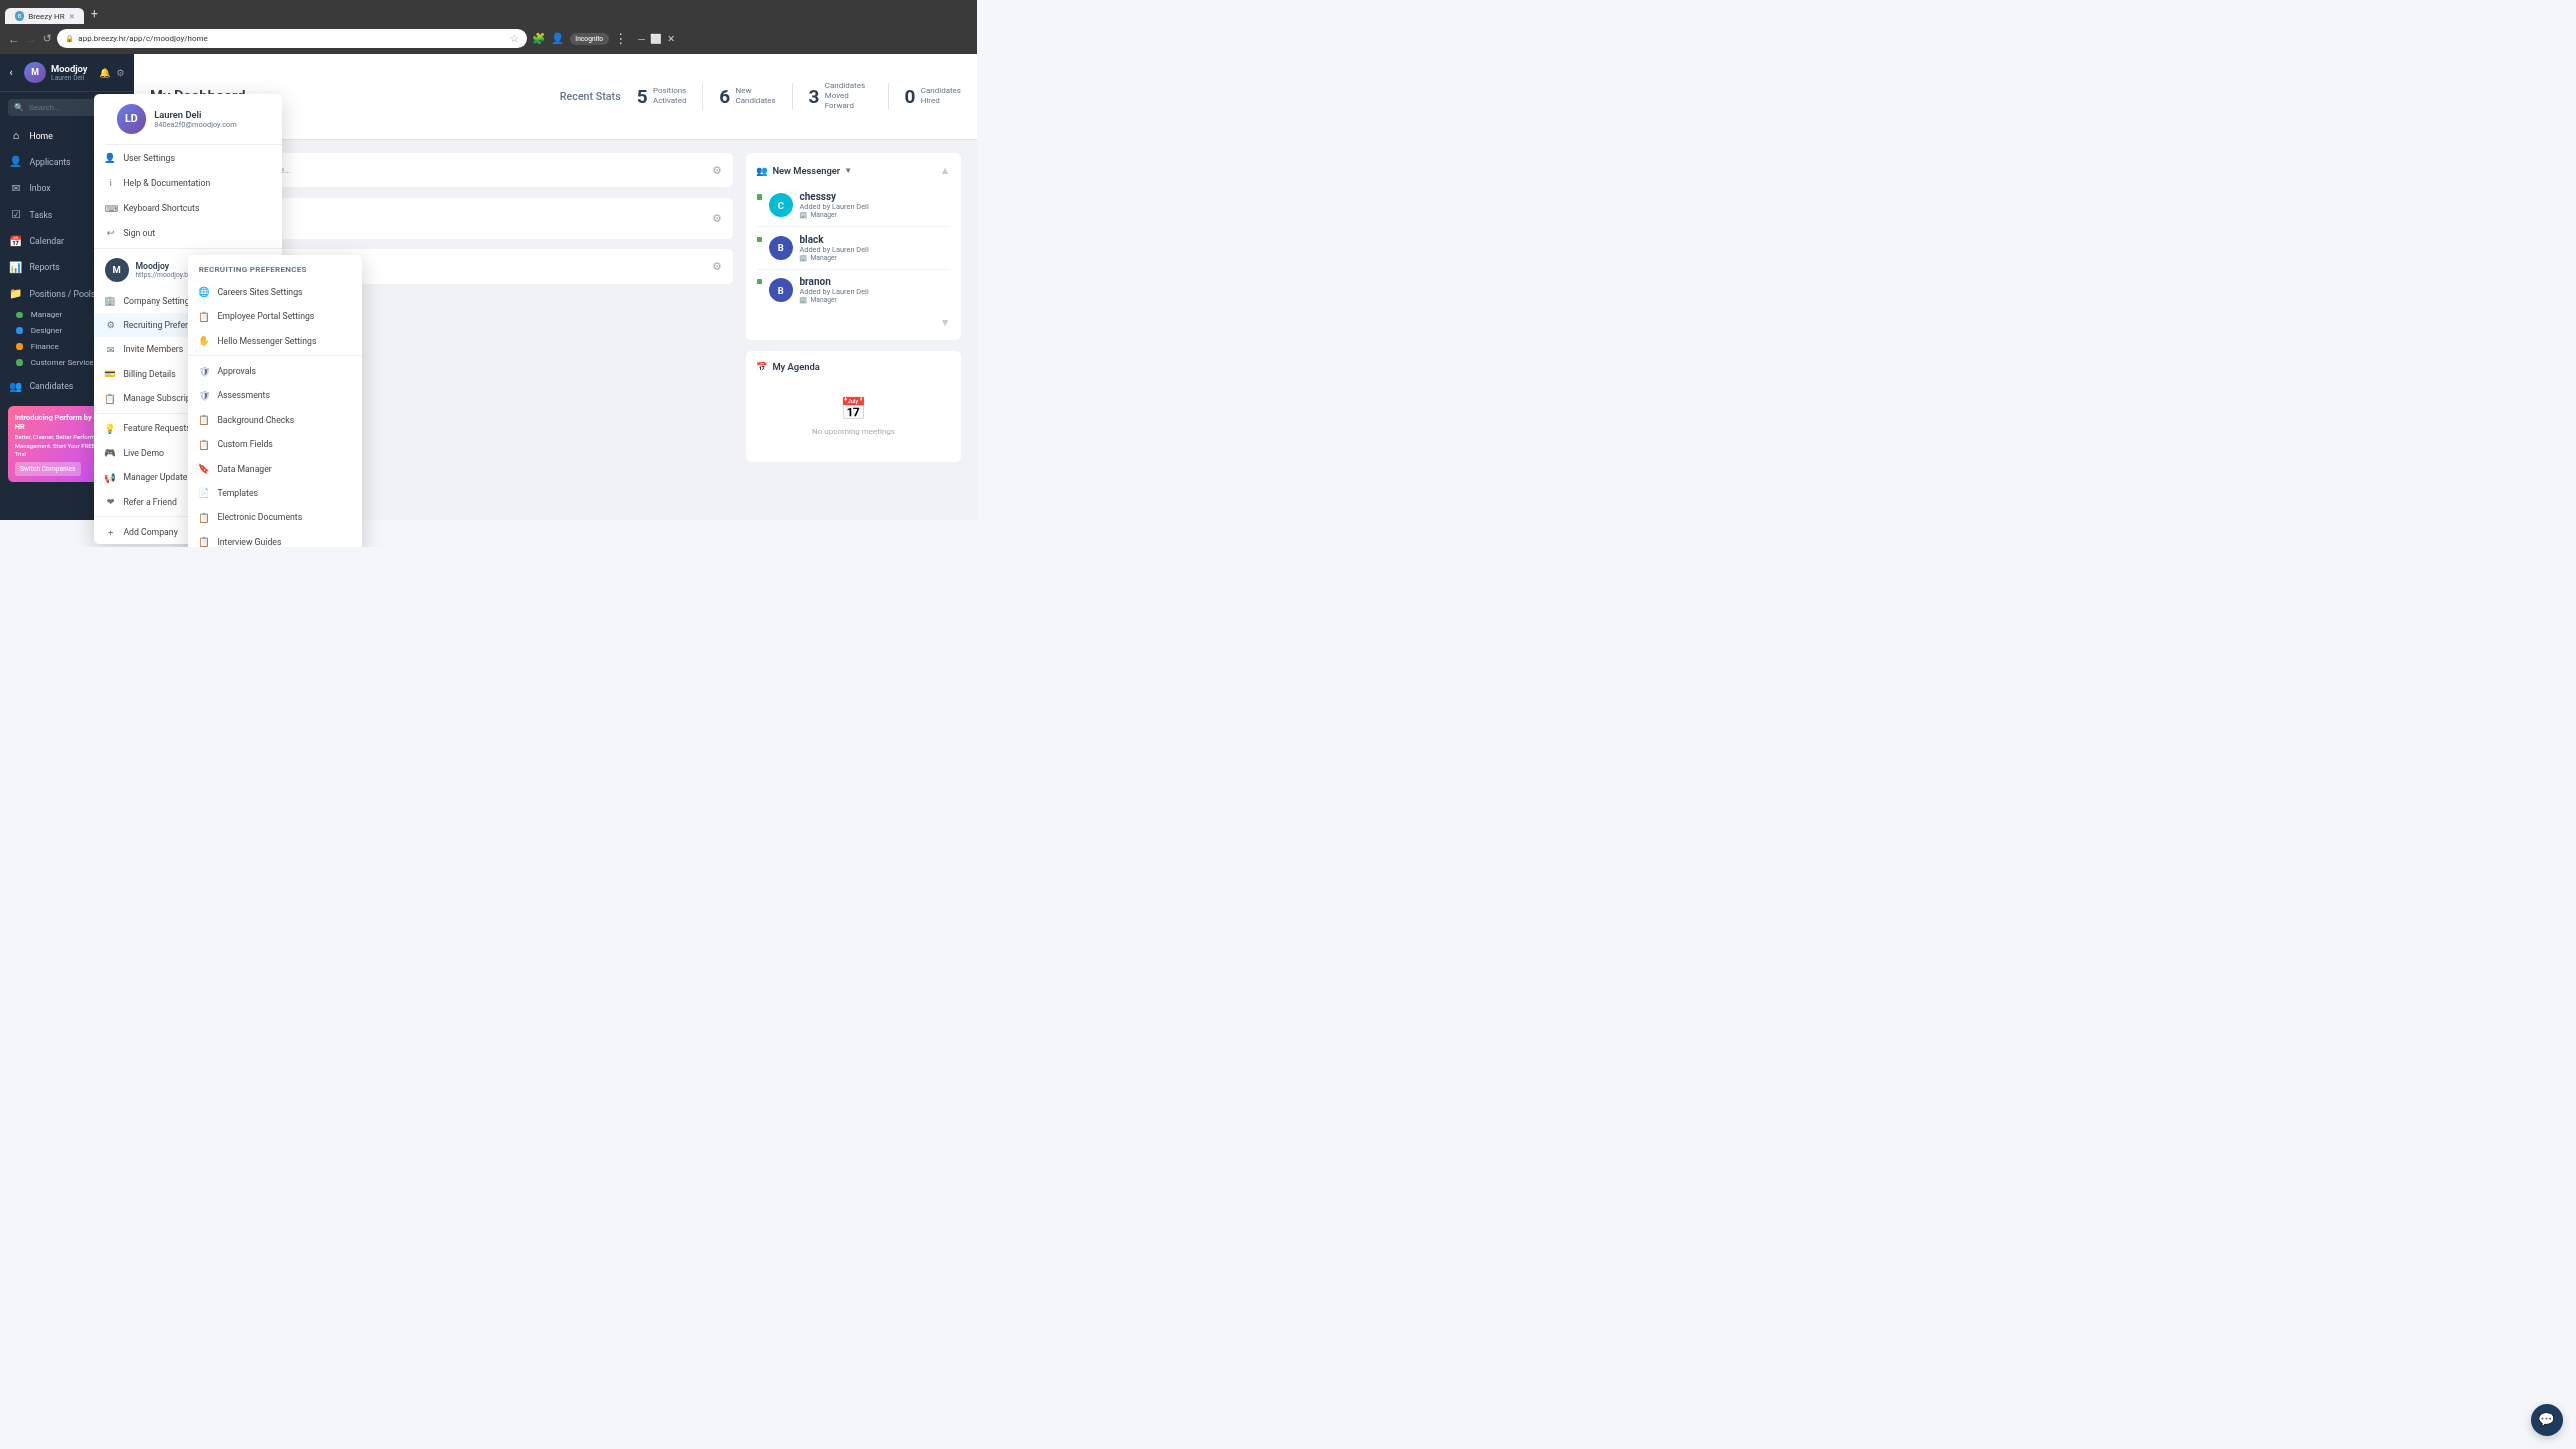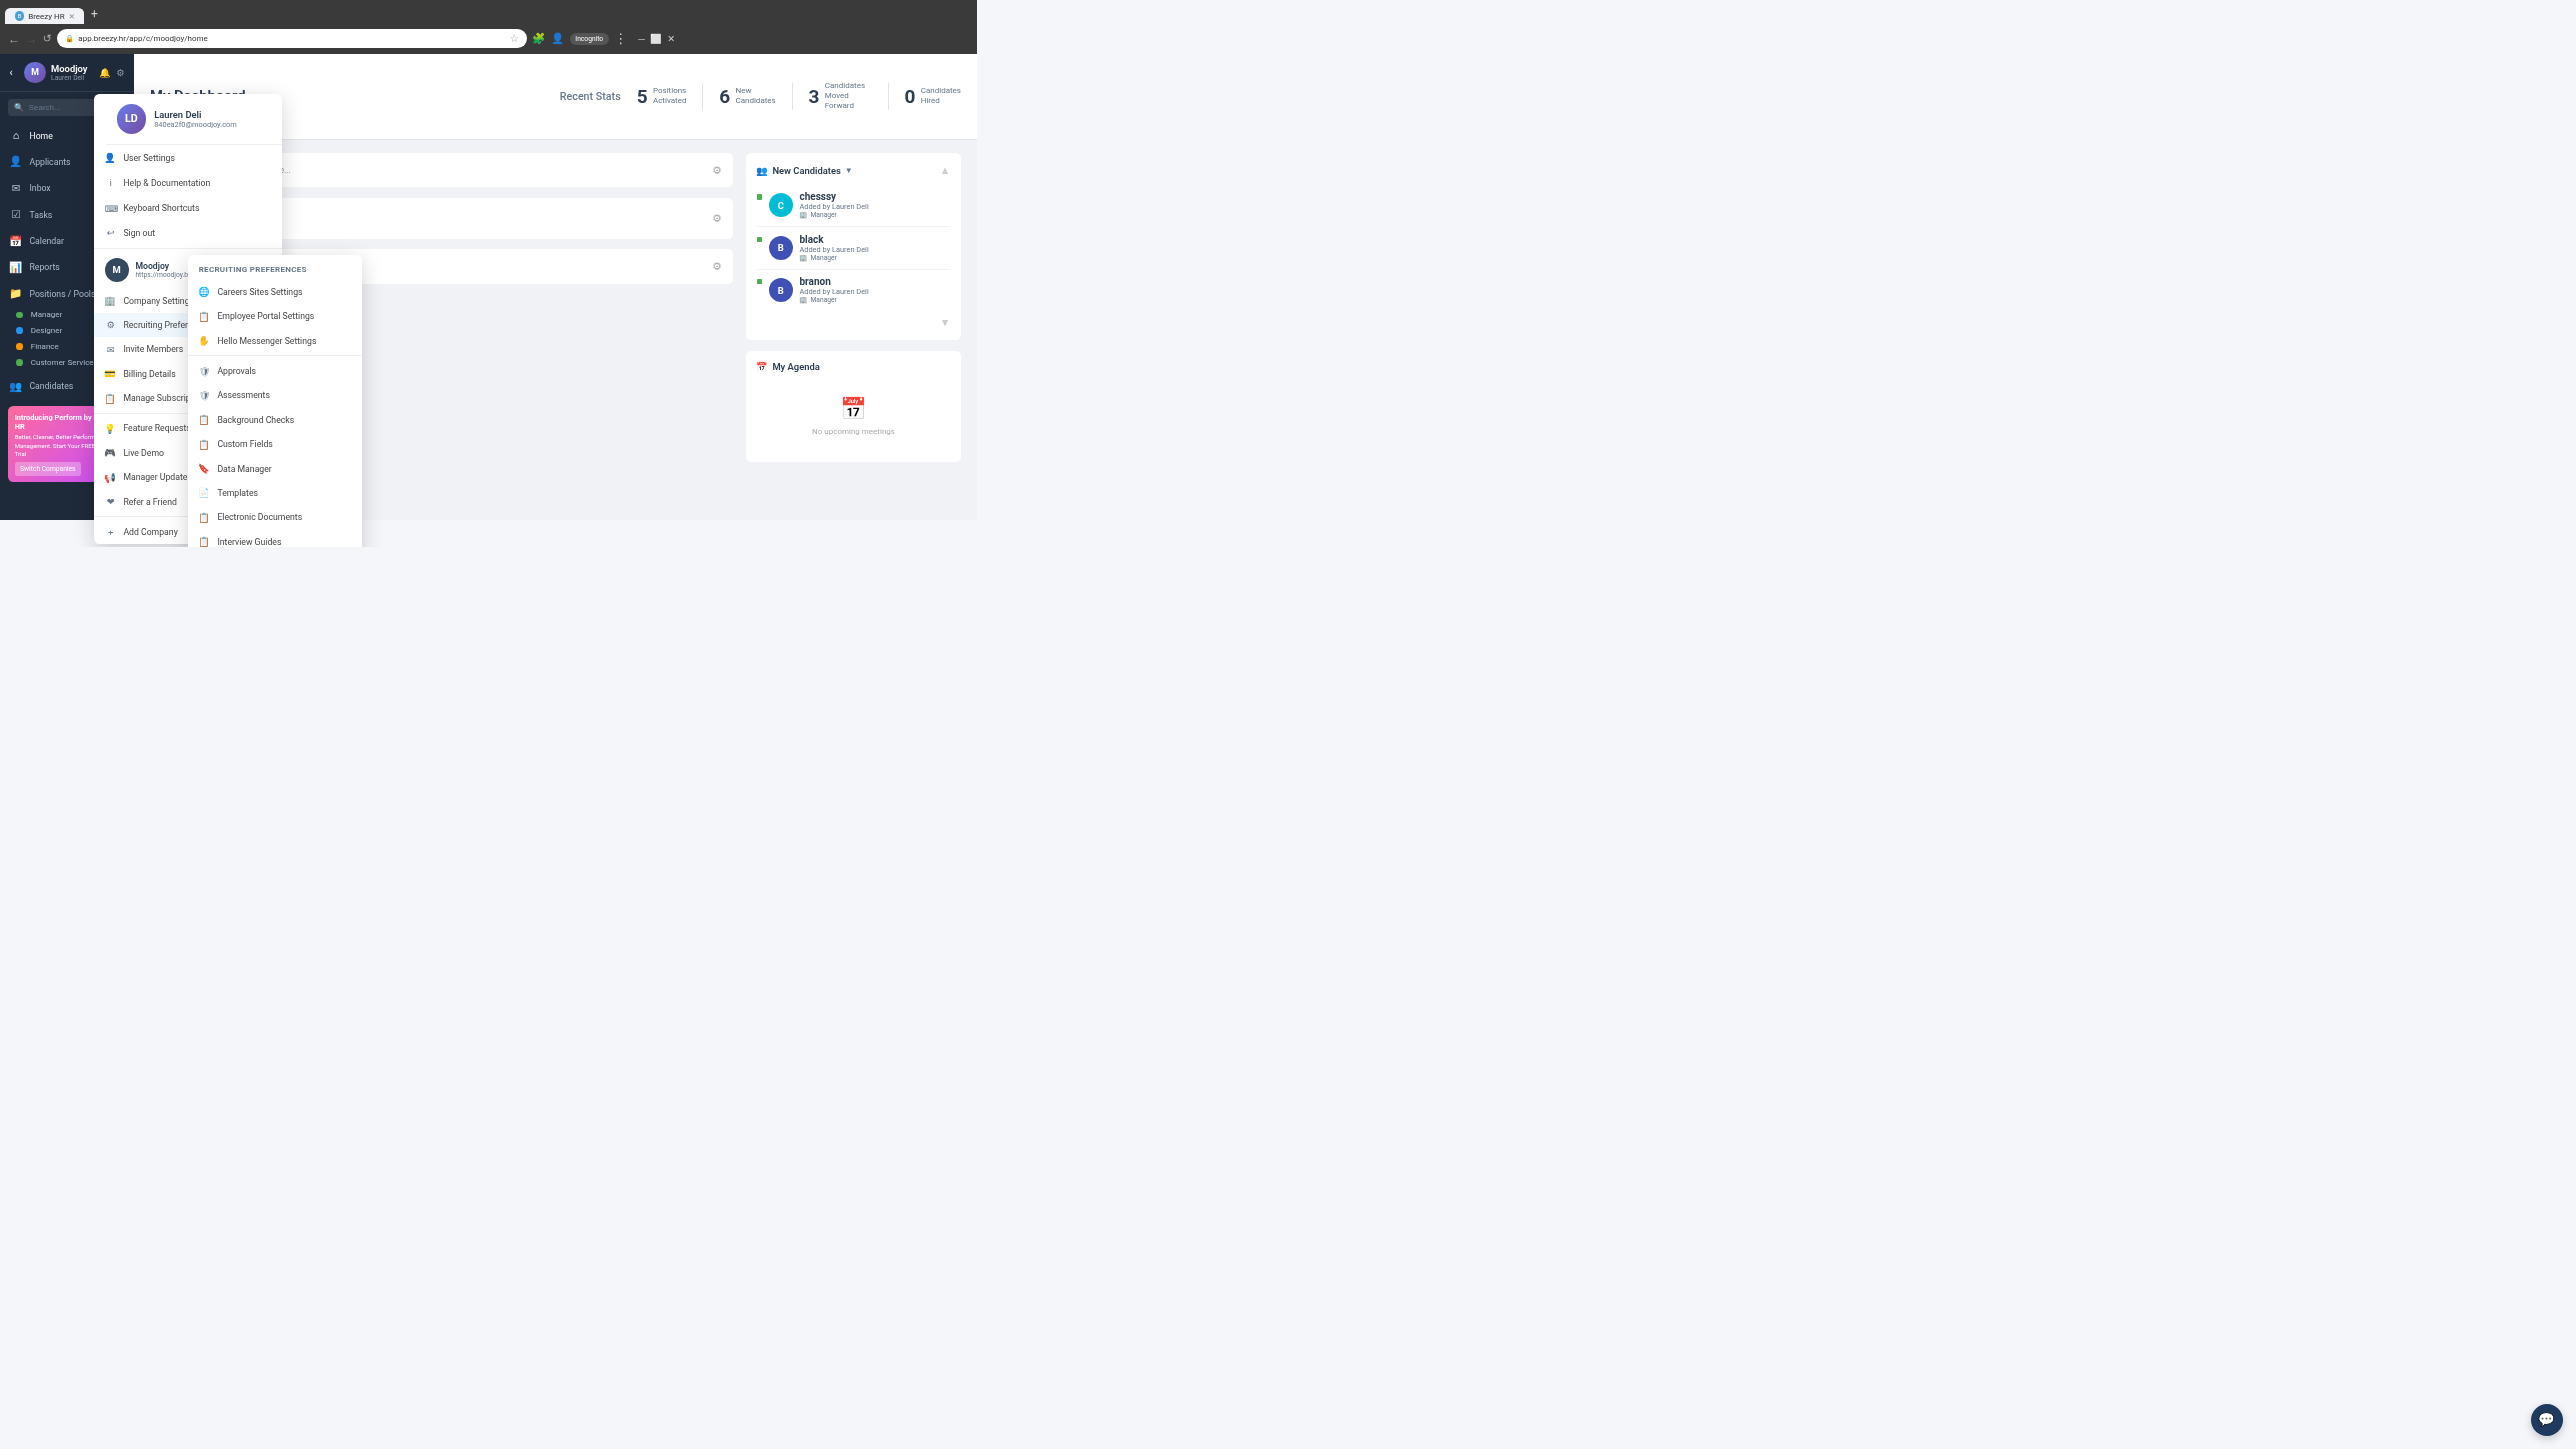--- a/index.html
+++ b/index.html
@@ -256,21 +256,21 @@
             <span class="gear-icon-btn">⚙</span>
           </div>
         </div>
       </div>
       <div class="right-col">
 
         <div class="candidates-panel">
           <div class="panel-header">
             <div class="panel-title">
               <span style="font-size:9.4px;">👥</span>
-              <span>New Candidates</span>
+              <span>New Messenger</span>
               <span style="color:#667788;font-size:8px;cursor:pointer;">▼</span>
             </div>
             <span style="color:#ccc;cursor:pointer;">▲</span>
           </div>
 
           <div class="candidate-row">
             <div style="width:5.4px;height:5.4px;background:#4caf50;border-radius:0.7px;align-self:flex-start;margin-top:2.7px;"></div>
             <div class="candidate-avatar" style="background:#00bcd4;">
               <span>C</span>
             </div>

